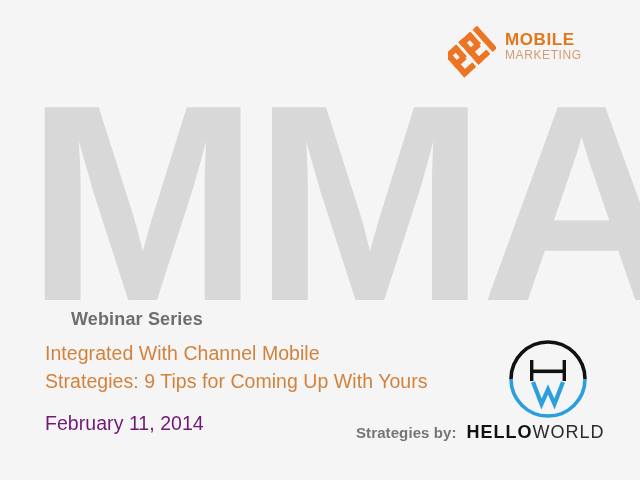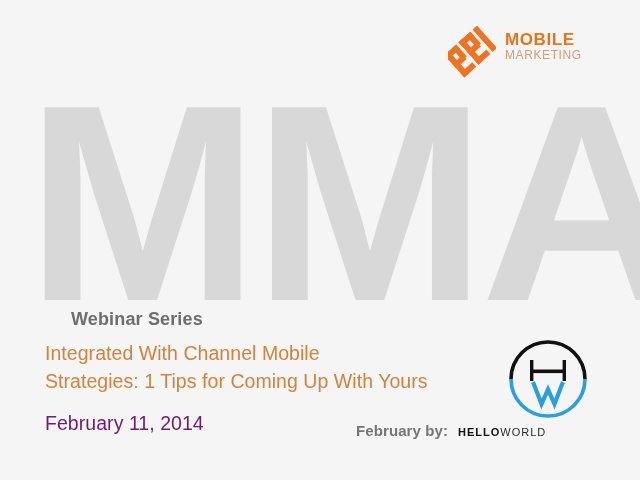--- a/index.html
+++ b/index.html
@@ -123,21 +123,21 @@
     gap:10px;
   }
   #sponsored-by {
     font-size:15px;
     font-weight:bold;
     color:#757575;
     letter-spacing:0.1px;
     white-space:nowrap;
   }
   #helloworld-wordmark {
-    font-size:11px;
+    font-size:18px;
     letter-spacing:1.0px;
     white-space:nowrap;
   }
   #hw-hello {
     font-weight:bold;
     color:#111111;
   }
   #hw-world {
     font-weight:normal;
     color:#2b2b2b;
@@ -177,40 +177,40 @@
 
   <div id="watermark">
     <svg width="640" height="230" viewBox="0 0 640 230" xmlns="http://www.w3.org/2000/svg" aria-hidden="true">
       <text id="watermark-text" x="26" y="222">MMA</text>
     </svg>
   </div>
 
   <div id="text-block">
     <div id="eyebrow">Webinar Series</div>
     <div class="title-line">Integrated With Channel Mobile</div>
-    <div class="title-line">Strategies: 1 Tips for Coming Up With Yours</div>
+    <div class="title-line">Strategies: 9 Tips for Coming Up With Yours</div>
     <div id="date-line">February 11, 2014</div>
   </div>
 
   <div id="sponsor-block">
     <span id="sponsor-logo-mark">
       <svg viewBox="0 0 84 84" xmlns="http://www.w3.org/2000/svg" aria-hidden="true">
 
         <path d="M5 43 A37 37 0 0 1 79 43" fill="none" stroke="#111111" stroke-width="3.6"></path>
 
         <path d="M5 43 A37 37 0 0 0 79 43" fill="none" stroke="#2b9fdc" stroke-width="3.6"></path>
 
         <rect x="24" y="24" width="3.4" height="21" fill="#111111"></rect>
         <rect x="56.6" y="24" width="3.4" height="21" fill="#111111"></rect>
         <rect x="24" y="33.5" width="36" height="3.6" fill="#111111"></rect>
 
         <path d="M27 46 L35.5 68 L42 53.5 L48.5 68 L57 46" fill="none" stroke="#2b9fdc" stroke-width="4.2" stroke-linejoin="miter" stroke-linecap="butt"></path>
       </svg>
     </span>
     <div id="sponsor-row">
-      <span id="sponsored-by">February by:</span>
+      <span id="sponsored-by">Strategies by:</span>
       <span id="helloworld-wordmark">
         <span id="hw-hello">HELLO</span><span id="hw-world">WORLD</span>
       </span>
     </div>
   </div>
 
 </div>
 
 </body></html>

